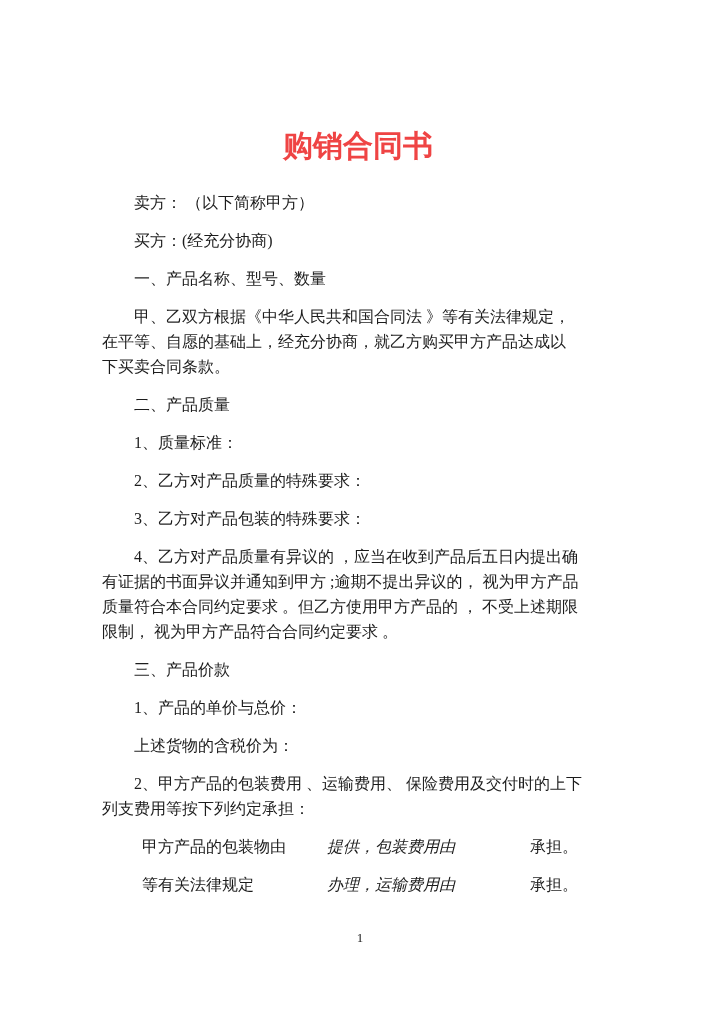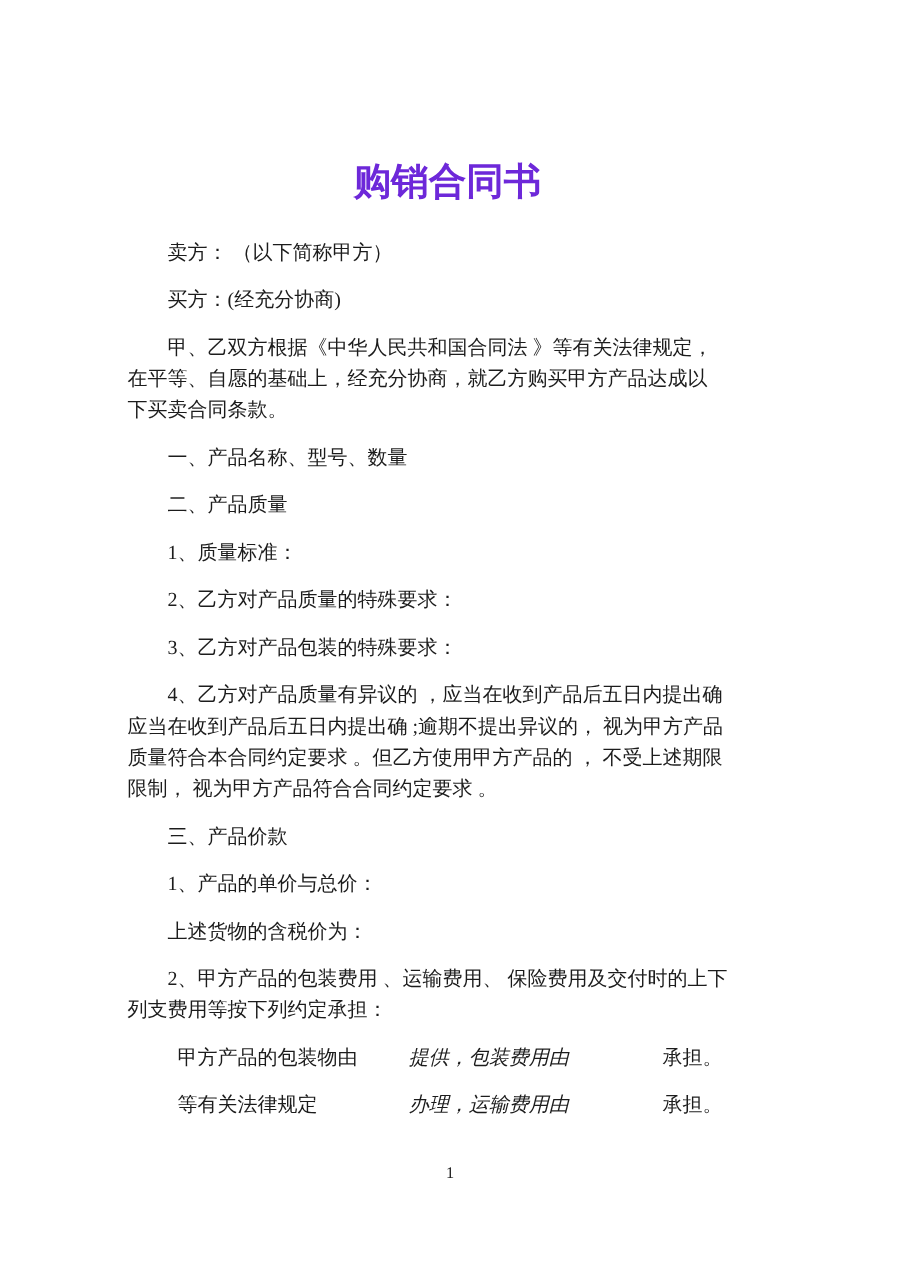--- a/index.html
+++ b/index.html
@@ -16,21 +16,21 @@
     background: #ffffff;
     padding: 126px 106px 0 102px;
     overflow: hidden;
   }
   .title {
     font-family: "Liberation Sans", "DejaVu Sans", sans-serif;
     font-weight: 700;
     font-size: 30px;
     line-height: 40px;
     text-align: center;
-    color: #6d28d9;
+    color: #ef4444;
     margin-bottom: 24px;
     white-space: nowrap;
   }
   .body-text {
     font-size: 16px;
   }
   .para { margin-bottom: 13px; }
   .para .line {
     line-height: 25px;
     white-space: nowrap;
@@ -63,42 +63,42 @@
   <div class="title">购销合同书</div>
 
   <div class="body-text" id="doc-body">
       <div class="para">
         <div class="line first">卖方： （以下简称甲方）</div>
       </div>
       <div class="para">
         <div class="line first">买方：(经充分协商)</div>
       </div>
       <div class="para">
+        <div class="line first">一、产品名称、型号、数量</div>
+      </div>
+      <div class="para">
         <div class="line first">甲、乙双方根据《中华人民共和国合同法 》等有关法律规定，</div>
         <div class="line">在平等、自愿的基础上，经充分协商，就乙方购买甲方产品达成以</div>
         <div class="line">下买卖合同条款。</div>
-      </div>
-      <div class="para">
-        <div class="line first">一、产品名称、型号、数量</div>
       </div>
       <div class="para">
         <div class="line first">二、产品质量</div>
       </div>
       <div class="para">
         <div class="line first">1、质量标准：</div>
       </div>
       <div class="para">
         <div class="line first">2、乙方对产品质量的特殊要求：</div>
       </div>
       <div class="para">
         <div class="line first">3、乙方对产品包装的特殊要求：</div>
       </div>
       <div class="para">
         <div class="line first">4、乙方对产品质量有异议的 ，应当在收到产品后五日内提出确</div>
-        <div class="line">应当在收到产品后五日内提出确 ;逾期不提出异议的， 视为甲方产品</div>
+        <div class="line">有证据的书面异议并通知到甲方 ;逾期不提出异议的， 视为甲方产品</div>
         <div class="line">质量符合本合同约定要求 。但乙方使用甲方产品的 ， 不受上述期限</div>
         <div class="line">限制， 视为甲方产品符合合同约定要求 。</div>
       </div>
       <div class="para">
         <div class="line first">三、产品价款</div>
       </div>
       <div class="para">
         <div class="line first">1、产品的单价与总价：</div>
       </div>
       <div class="para">

